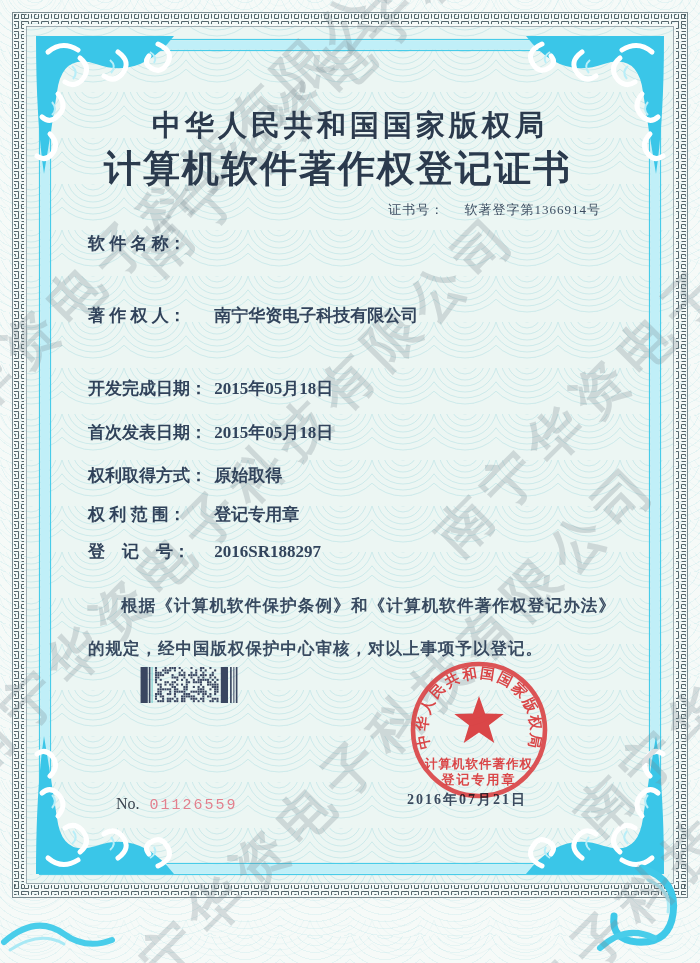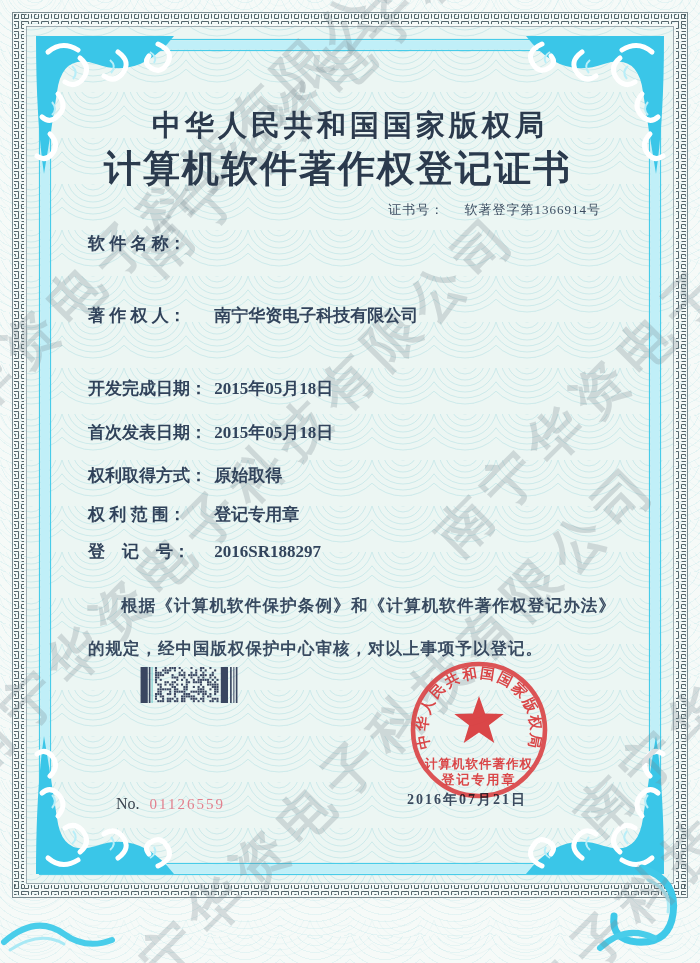--- a/index.html
+++ b/index.html
@@ -47,21 +47,21 @@
   .seal{
     position:absolute;left:404px;top:658px;width:150px;height:150px;
     mix-blend-mode:multiply;opacity:.94;
   }
   .stamp-date{
     position:absolute;left:407px;top:791px;font-size:14px;letter-spacing:2px;
     color:#3b4a5e;font-weight:600;
   }
   .no-line{position:absolute;left:116px;top:795px;font-size:16px;color:#3a4450;}
   .no-line .no-num{
-    color:#e2808e;font-family:Liberation Serif, serif;
+    color:#e2808e;font-family:Liberation Mono, monospace;
     font-size:15px;letter-spacing:2px;margin-left:10px;
   }
 </style>
 </head>
 <body>
 
 <div class="page">
 
   <svg class="frame" width="700" height="963" viewBox="0 0 700 963" xmlns="http://www.w3.org/2000/svg">
     <defs>

